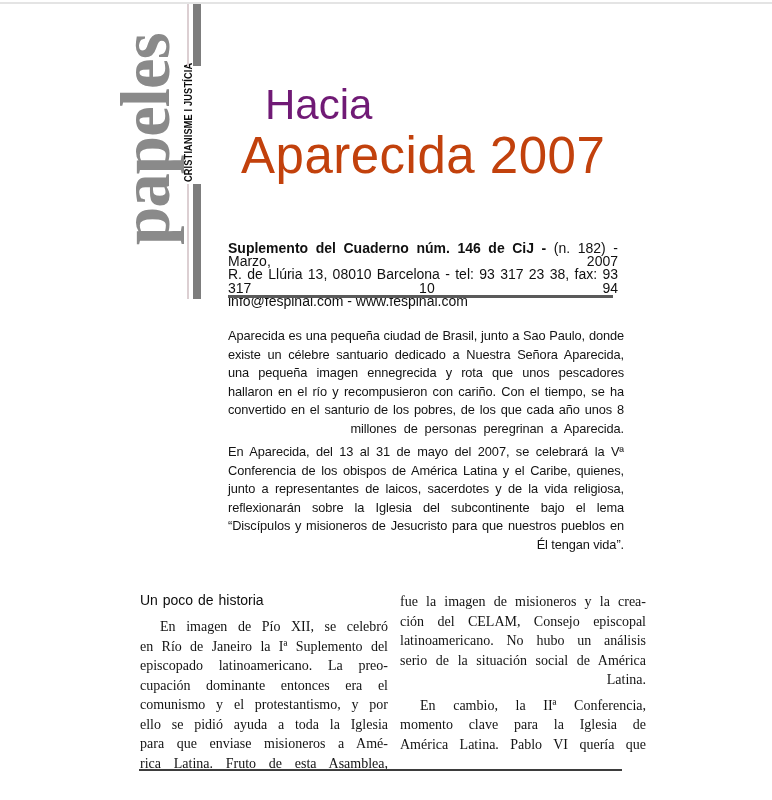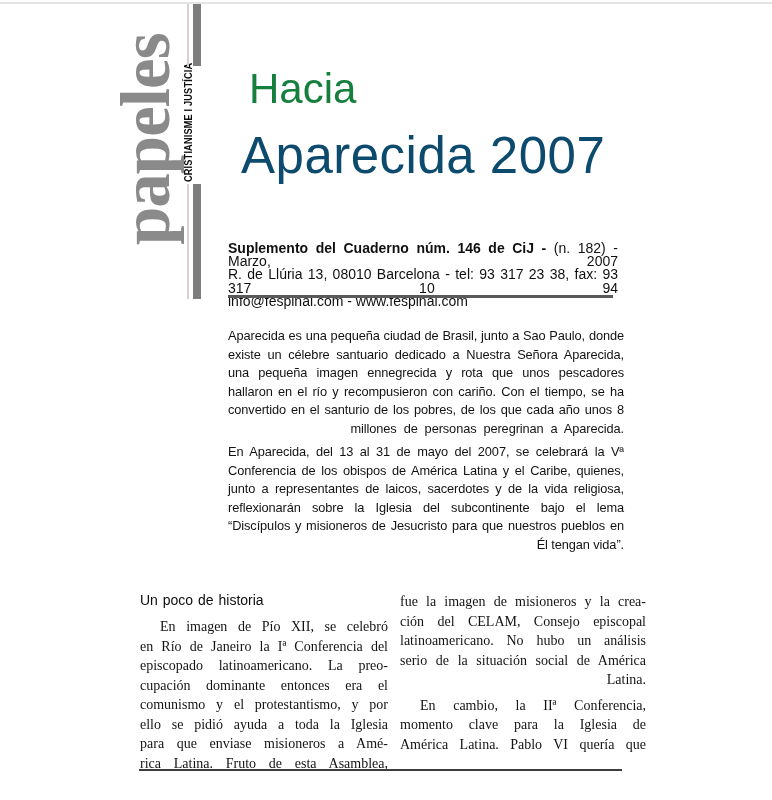--- a/index.html
+++ b/index.html
@@ -22,22 +22,22 @@
     position:absolute;left:0;top:116px;white-space:nowrap;
     transform:rotate(-90deg) scaleX(0.8);transform-origin:top left;
     font-size:11.5px;font-weight:bold;line-height:15px;color:#0d0d0d;letter-spacing:0.2px;
   }
   .vline{position:absolute;width:2px;background:#dccfd2;left:187px;}
   .vbar{position:absolute;width:8px;background:#7d7d7d;left:193px;}
   .seg-top{top:4px;height:62px;}
   .seg-bot{top:184px;height:115px;}
 
   
-  .title1{position:absolute;left:249px;top:68px;font-size:42px;line-height:1;font-weight:normal;color:#15803d;margin:0;}
-  .title2{position:absolute;left:241px;top:130px;font-size:51px;line-height:1;font-weight:normal;color:#0c4a6e;margin:0;letter-spacing:0.5px;}
+  .title1{position:absolute;left:249px;top:68px;font-size:42px;line-height:1;font-weight:normal;color:#701a75;margin:16px;}
+  .title2{position:absolute;left:241px;top:130px;font-size:51px;line-height:1;font-weight:normal;color:#c2410c;margin:0;letter-spacing:0.5px;}
   .pubinfo{position:absolute;left:228px;top:242px;width:390px;font-size:14px;line-height:13.2px;color:#101010;}
   .pubinfo .jl{text-align:justify;text-align-last:justify;}
   .pubinfo .b{font-weight:bold;}
   .hrule{position:absolute;left:228px;top:295px;width:385px;height:2.5px;background:#5a5a5a;}
 
   
   .intro{position:absolute;left:228px;top:327px;width:396px;font-size:12.8px;line-height:18.5px;letter-spacing:-0.1px;color:#131313;}
   .intro .para2{margin-top:5px;}
   .jl{text-align:justify;text-align-last:justify;}
   .jl-last{text-align:right;}
@@ -97,21 +97,21 @@
       <div class="jl">junto a representantes de laicos, sacerdotes y de la vida religiosa,</div>
       <div class="jl">reflexionarán sobre la Iglesia del subcontinente bajo el lema</div>
       <div class="jl">“Discípulos y misioneros de Jesucristo para que nuestros pueblos en</div>
       <div class="jl-last">Él tengan vida”.</div>
     </div>
   </div>
 
   <div class="colL">
     <h2 class="col-heading">Un poco de historia</h2>
     <div class="cline jl ind">En imagen de Pío XII, se celebró</div>
-    <div class="cline jl">en Río de Janeiro la Iª Conferencia del</div>
+    <div class="cline jl">en Río de Janeiro la Iª Suplemento del</div>
     <div class="cline jl">episcopado latinoamericano. La preo-</div>
     <div class="cline jl">cupación dominante entonces era el</div>
     <div class="cline jl">comunismo y el protestantismo, y por</div>
     <div class="cline jl">ello se pidió ayuda a toda la Iglesia</div>
     <div class="cline jl">para que enviase misioneros a Amé-</div>
     <div class="cline jl">rica Latina. Fruto de esta Asamblea,</div>
   </div>
 
   <div class="colR">
     <div>

